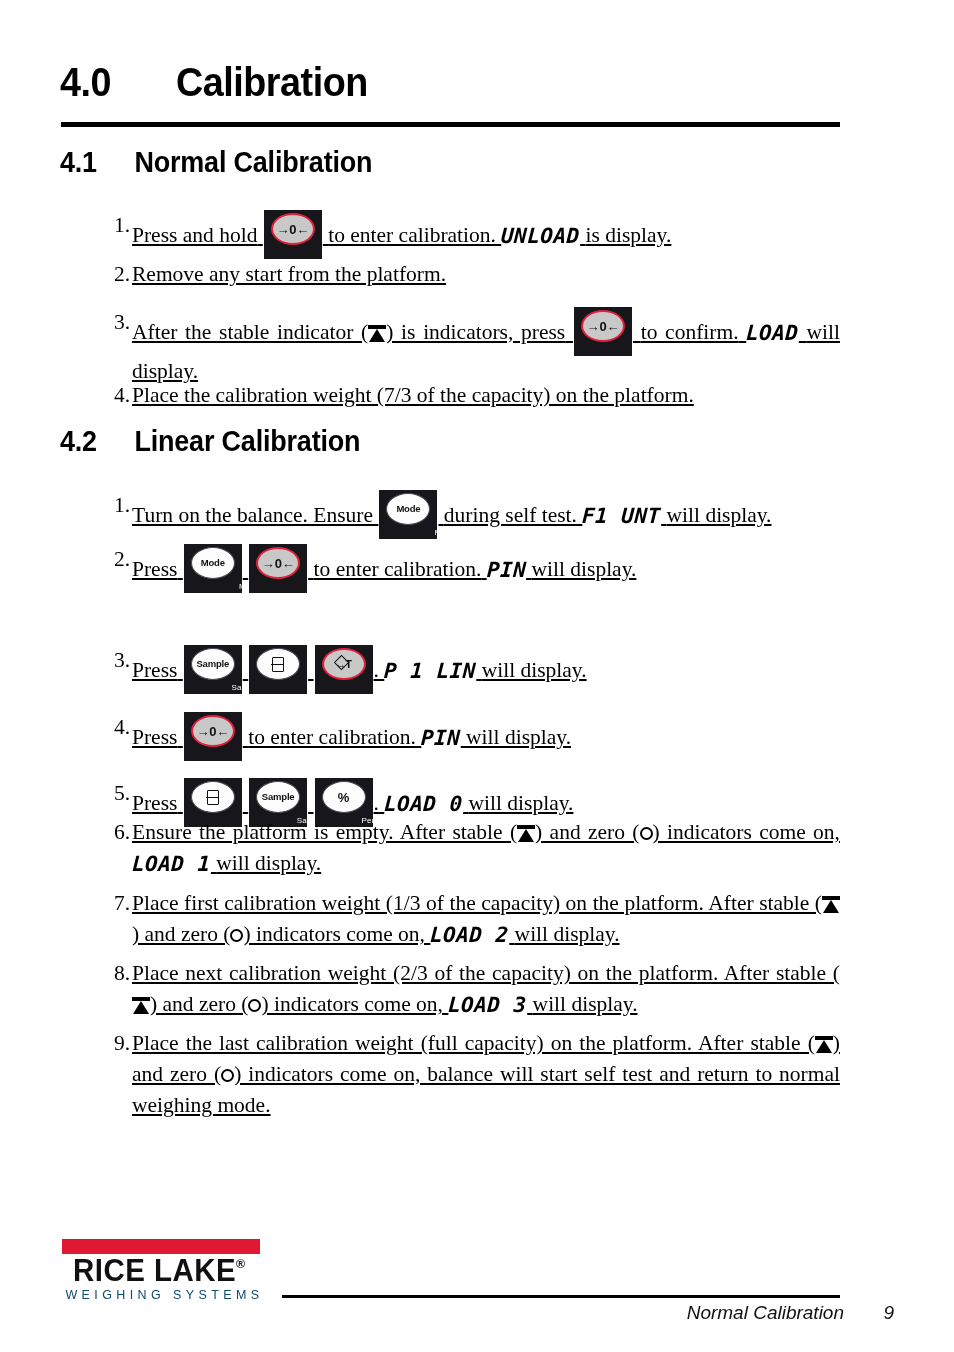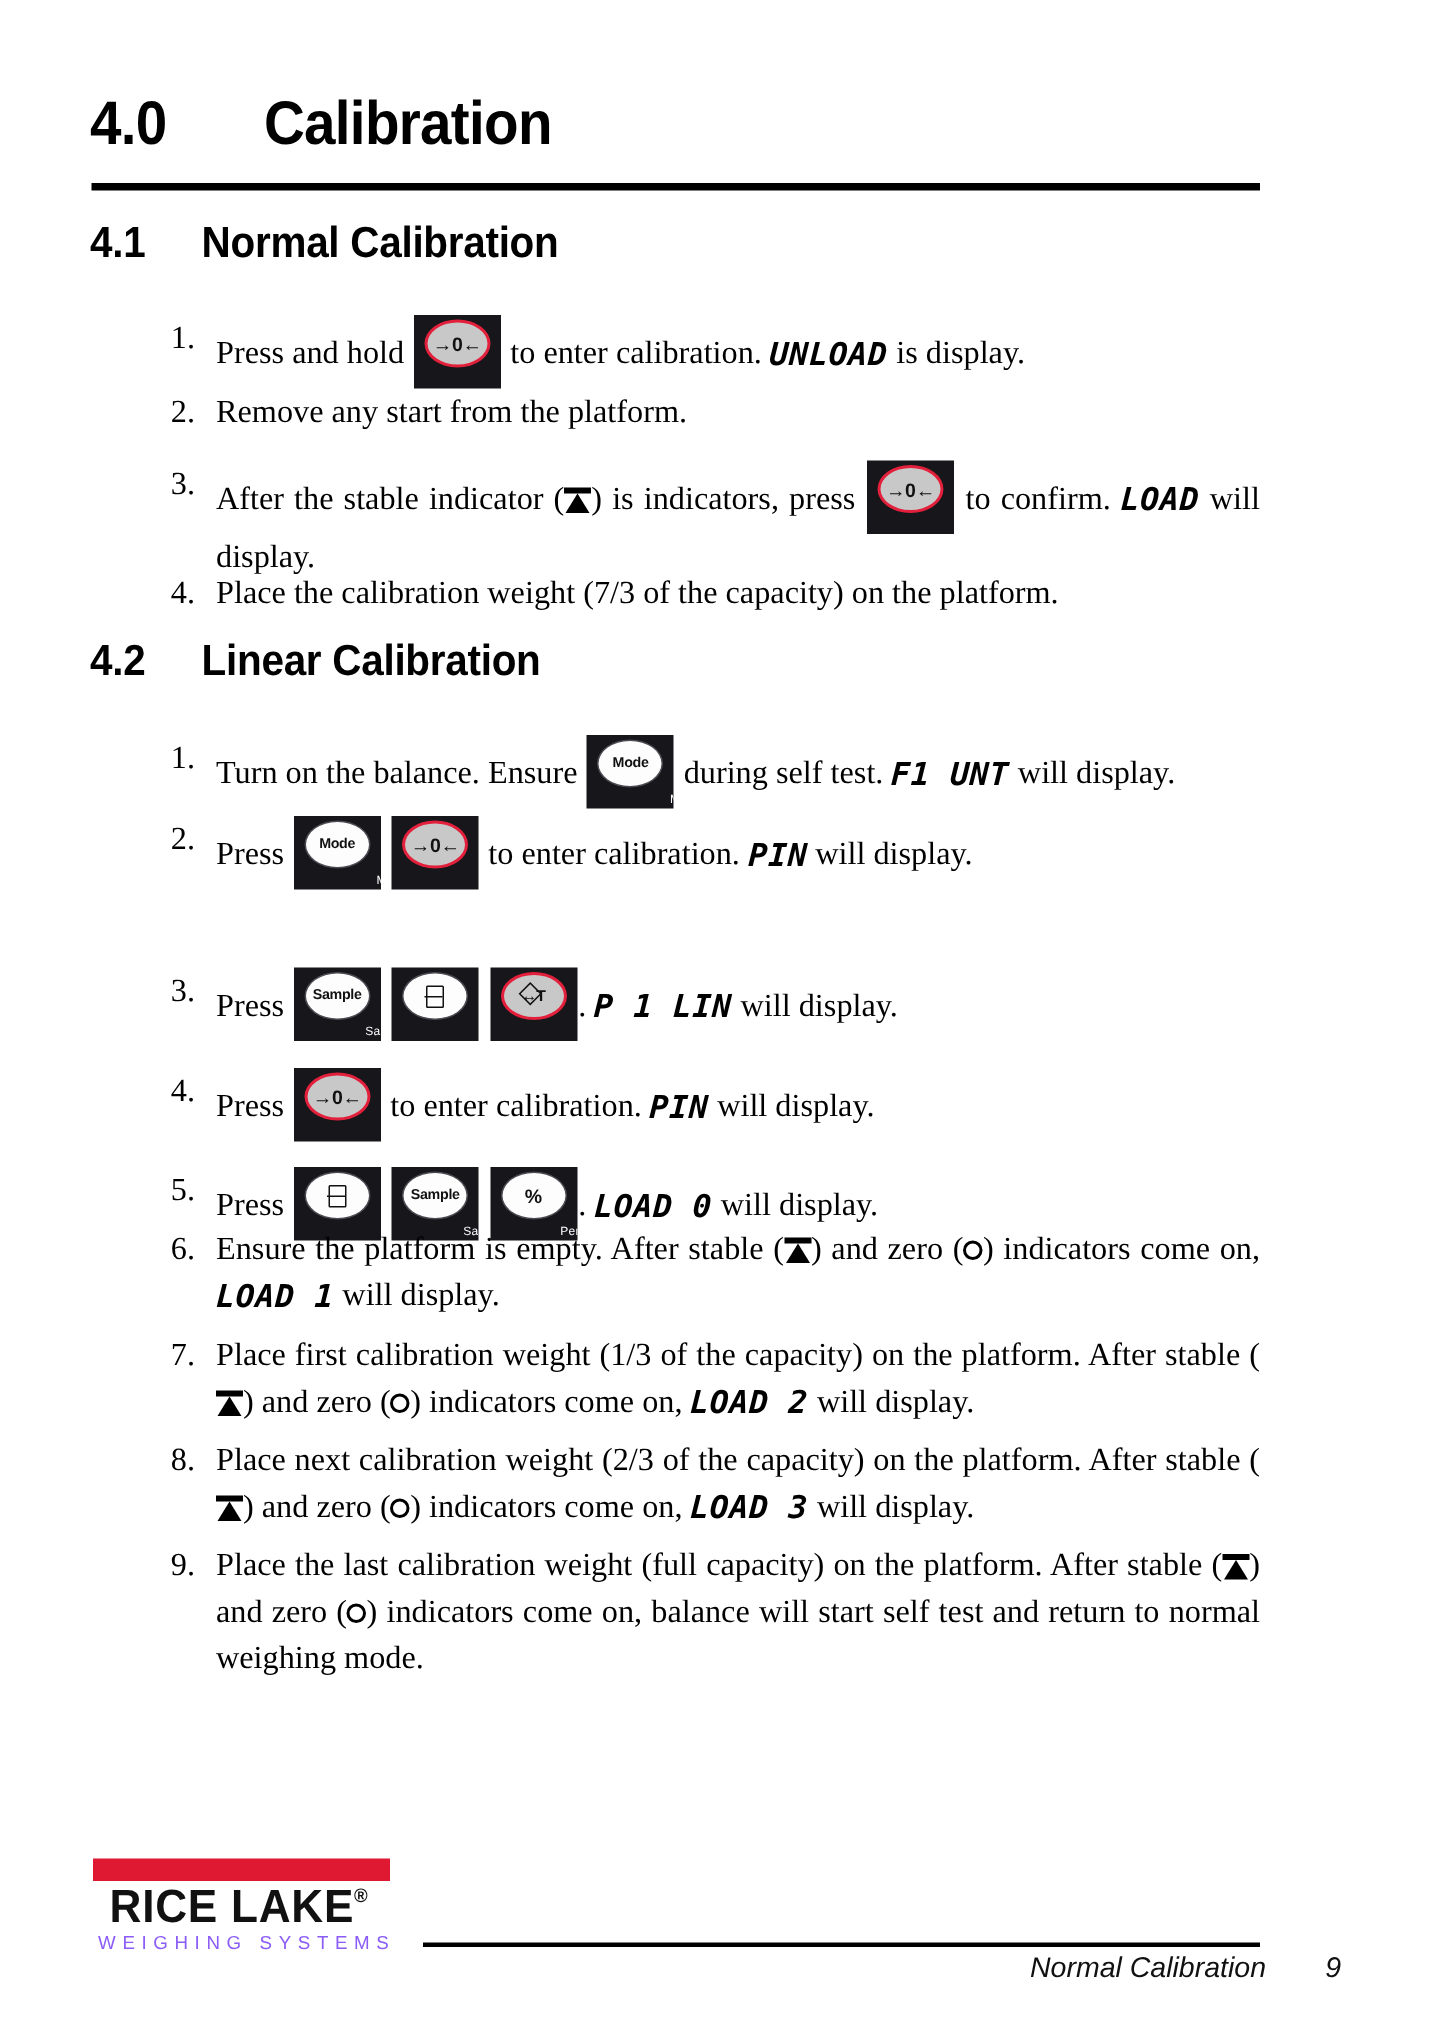--- a/index.html
+++ b/index.html
@@ -76,22 +76,23 @@
     line-height: 31px;
   }
   .item .num {
     position: absolute;
     left: 0;
     top: 0;
     width: 34px;
     text-align: right;
   }
   .item .body {
-    margin-left: 48px;
+    margin-left: 36px;
     text-align: justify;
+    text-decoration: underline;
   }
   .item .body.nojust { text-align: left; }
 
   
   .lcd {
     font-family: "DejaVu Sans Mono", "Liberation Mono", monospace;
     font-weight: bold;
     font-style: italic;
     font-size: 21px;
     letter-spacing: 0.5px;
@@ -263,21 +264,21 @@
     white-space: pre;
   }
   .logo .name sup {
     font-size: 13px;
     vertical-align: 13px;
   }
   .logo .tag {
     font-family: "Liberation Sans", sans-serif;
     font-size: 12.5px;
     letter-spacing: 4.4px;
-    color: #8b5cf6;
+    color: #0c4a6e;
     margin-top: 1px;
     white-space: pre;
   }
   .footer-rule {
     position: absolute;
     left: 282px;
     top: 1295px;
     width: 558px;
     height: 2.6px;
     background: #000;

